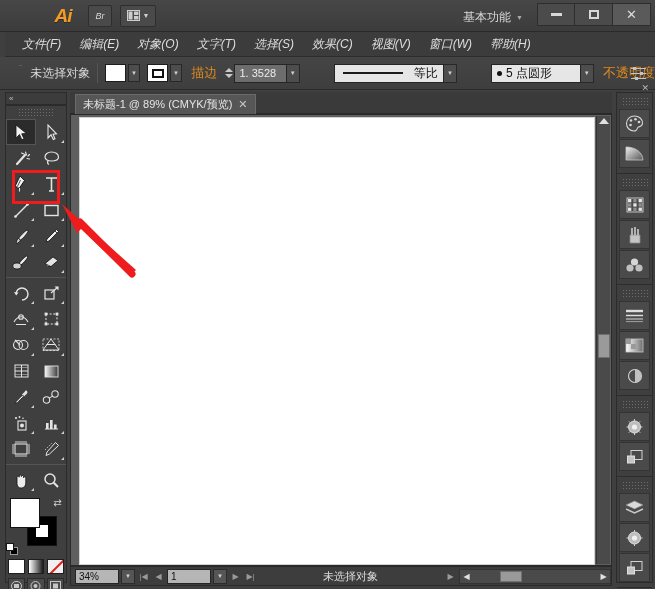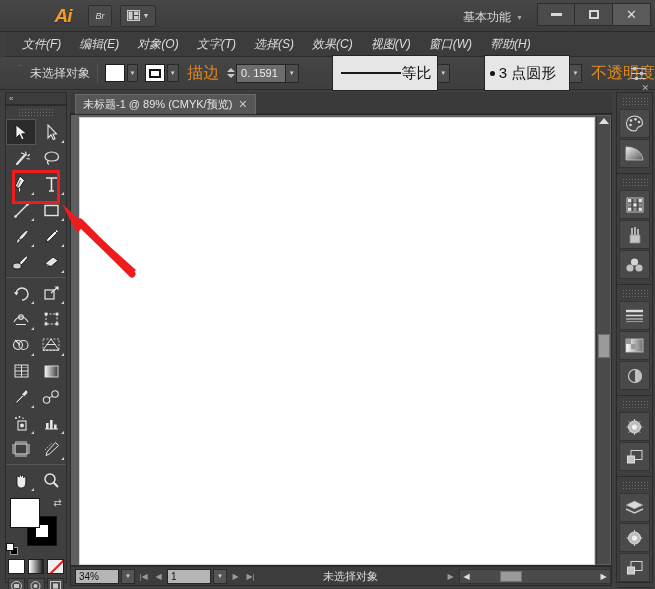--- a/index.html
+++ b/index.html
@@ -96,39 +96,39 @@
     border: 1px solid #1d1d1d; cursor: pointer;
     display: flex; align-items: center; justify-content: center;
   }
   .swatch-stroke i { display:block; width: 12px; height: 9px; border: 2px solid #111; background:#fff; }
   .mini-caret {
     width: 13px; height: 18px; background: #4d4d4d;
     border: 1px solid #282828; margin-left: 2px;
     display: flex; align-items: center; justify-content: center;
     font-size: 6px; color: #cdcdcd; cursor: pointer;
   }
-  .cb-orange { color: #e08a1e; font-size: 16px; cursor: pointer; white-space: nowrap; }
+  .cb-orange { color: #e08a1e; font-size: 13px; cursor: pointer; white-space: nowrap; }
   .stepper {
     width: 11px; height: 18px; margin-left: 7px;
     display: flex; flex-direction: column; justify-content: center; cursor: pointer;
   }
   .stepper .up, .stepper .dn {
     width: 0; height: 0; border-left: 4px solid transparent; border-right: 4px solid transparent;
     margin: 1px auto;
   }
   .stepper .up { border-bottom: 4px solid #c9c9c9; }
   .stepper .dn { border-top: 4px solid #c9c9c9; }
   .numfield {
     width: 56px; height: 19px; background: #6d6d6d; border: 1px solid #252525;
     color: #ececec; font-size: 11px; padding-left: 4px; line-height: 17px;
     cursor: text;
   }
   .dropcombo {
-    height: 36px; background: #e6e6e6; border: 1px solid #252525;
-    display: flex; align-items: center; color: #111; font-size: 15px;
+    height: 19px; background: #e6e6e6; border: 1px solid #252525;
+    display: flex; align-items: center; color: #111; font-size: 12px;
     padding: 0 5px; cursor: pointer; white-space: nowrap; margin-left: 25px;
   }
   .profile-combo { width: 118px; justify-content: flex-end; position: relative; }
   .profile-combo .pline {
     position: absolute; left: 8px; top: 50%; width: 60px; height: 2px;
     background: #1b1b1b; transform: translateY(-50%);
   }
   .brush-combo { width: 96px; gap: 4px; }
   .brush-combo .dot { width: 5px; height: 5px; border-radius: 50%; background: #111; flex: none; }
   .combo-caret {
@@ -372,34 +372,34 @@
       </div>
     <div class="mini-caret">▼</div>
 
     <div style="width:10px"></div>
     <div class="cb-orange">描边</div>
 
     <div class="stepper">
       <span class="up"></span>
         <span class="dn"></span>
     </div>
-    <div class="numfield">0. 1591</div>
+    <div class="numfield">1. 3528</div>
     <div class="combo-caret">▼</div>
 
     <div style="width:10px"></div>
     <div class="dropcombo profile-combo">
       <span class="pline"></span>
       <span>等比</span>
     </div>
     <div class="combo-caret">▼</div>
 
     <div style="width:10px"></div>
     <div class="dropcombo brush-combo">
       <span class="dot"></span>
-      <span>3 点圆形</span>
+      <span>5 点圆形</span>
     </div>
     <div class="combo-caret">▼</div>
 
     <div style="width:10px"></div>
     <div class="cb-orange">不透明度</div>
 
     <div class="cb-options">
       <i style="top:3px;  width:15px;"></i>
       <i style="top:8px;  width:15px;"></i>
       <i style="top:13px; width:15px;"></i>

